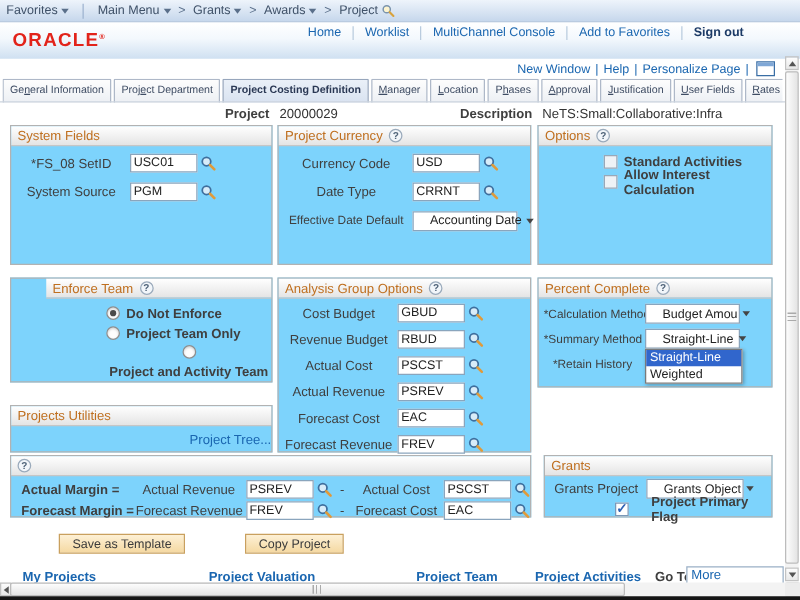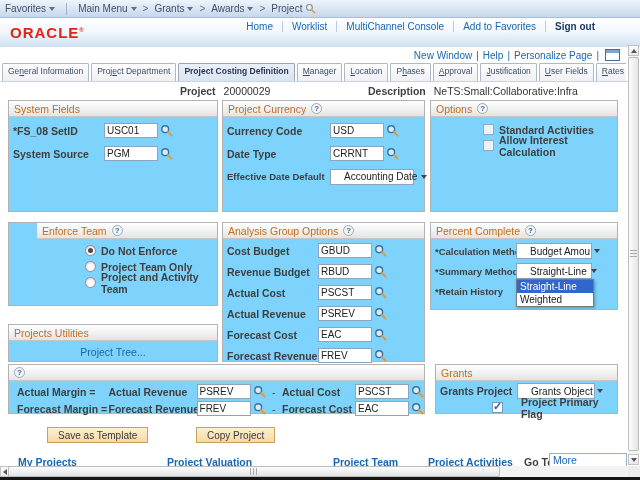--- a/index.html
+++ b/index.html
@@ -59,21 +59,21 @@
   .gbox-h{height:16px;box-sizing:border-box;padding:0 5px;display:flex;align-items:center;gap:5px;
           background:linear-gradient(#ffffff,#e4e4e4);border-bottom:1px solid #c6c6c6;
           color:#bf6f1f;font-size:10.5px;white-space:nowrap;}
   .gbody{position:relative;}
   .qicon{display:inline-flex;width:11px;height:11px;box-sizing:border-box;border:1px solid #9aaabb;
          border-radius:50%;background:#f2f6fa;color:#51657a;font-size:8px;font-weight:bold;
          align-items:center;justify-content:center;cursor:pointer;flex:0 0 auto;}
   .qicon::after{content:"?";}
 
   .frow{display:flex;align-items:center;height:15px;}
-  .flabel{font-weight:bold;color:#3f3f3f;text-align:left;flex:0 0 auto;white-space:nowrap;}
+  .flabel{font-weight:normal;color:#3f3f3f;text-align:center;flex:0 0 auto;white-space:nowrap;}
   .finput{height:13px;border:1px solid #8aa5bd;background:#fff;font-size:10px;padding:0 2px;
           color:#222;font-family:"Liberation Sans",sans-serif;box-sizing:content-box;}
   .mag{margin-left:2px;display:inline-flex;cursor:pointer;flex:0 0 auto;}
 
   .select{height:16px;box-sizing:border-box;border:1px solid #8aa5bd;background:#fff;
           display:inline-flex;align-items:center;justify-content:space-between;padding:0 13px;
           font-size:10px;color:#222;cursor:pointer;white-space:nowrap;}
   .sarr{width:0;height:0;border-left:3.5px solid transparent;border-right:3.5px solid transparent;
         border-top:4px solid #444;margin-left:4px;flex:0 0 auto;}
 
@@ -319,32 +319,32 @@
     </div>
     <div class="gbody" style="padding-top:5px;">
       <div class="frow" style="margin:0 0 3px 48px;height:13px;gap:5px;">
         <span class="radio sel"></span>
         <span class="blabel">Do Not Enforce</span>
       </div>
       <div class="frow" style="margin:0 0 3px 48px;height:13px;gap:5px;">
         <span class="radio"></span>
         <span class="blabel">Project Team Only</span>
       </div>
-      <div class="frow" style="margin:0 0 0 48px;height:13px;gap:5px;">
+      <div class="frow" style="margin:0 0 0 48px;height:13px;gap:5px;flex-direction:column;">
         <span class="radio"></span>
         <span class="blabel">Project and Activity Team</span>
       </div>
     </div>
   </div>
 
   <div class="gbox" style="left:8px;top:324px;width:210px;height:38px;">
     <div class="gbox-h">
       <span>Projects Utilities</span>
     </div>
-    <div class="gbody" style="text-align:center;padding-top:5px;">
+    <div class="gbody" style="text-align:right;padding-top:5px;">
       <span class="link">Project Tree...</span>
     </div>
   </div>
 
   <div class="gbox" style="left:222px;top:222px;width:203px;height:140px;">
     <div class="gbox-h">
       <span>Analysis Group Options</span>
       <span class="qicon"></span>
     </div>
     <div class="gbody" style="padding-top:4px;">

